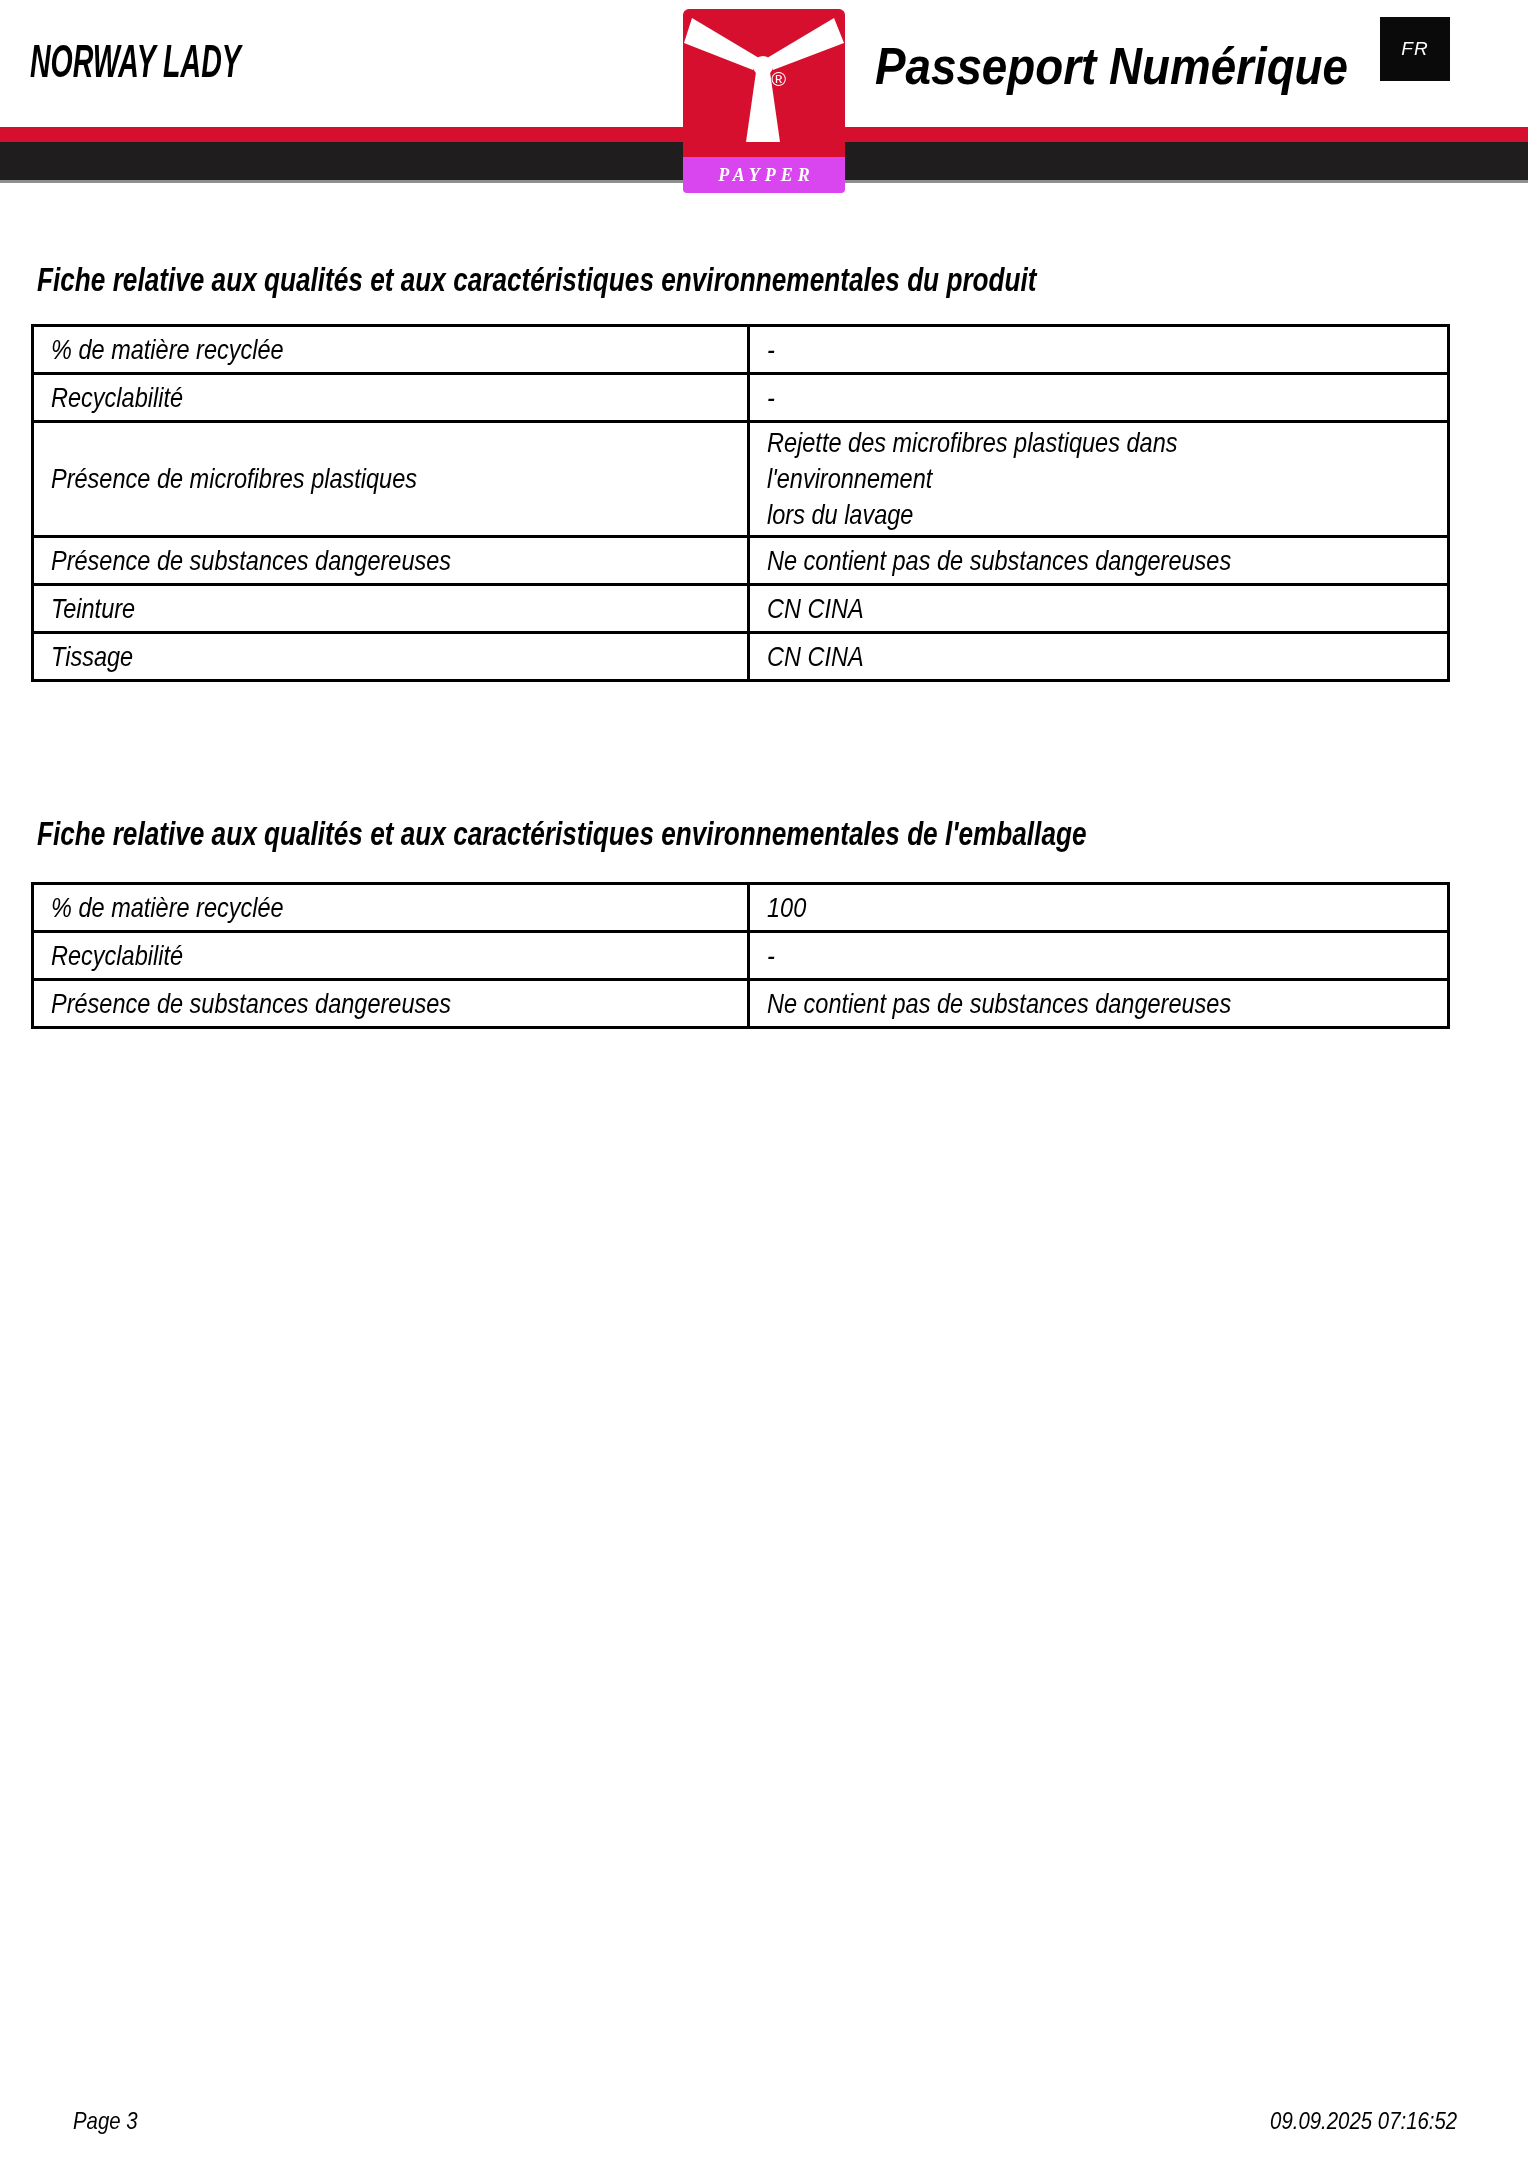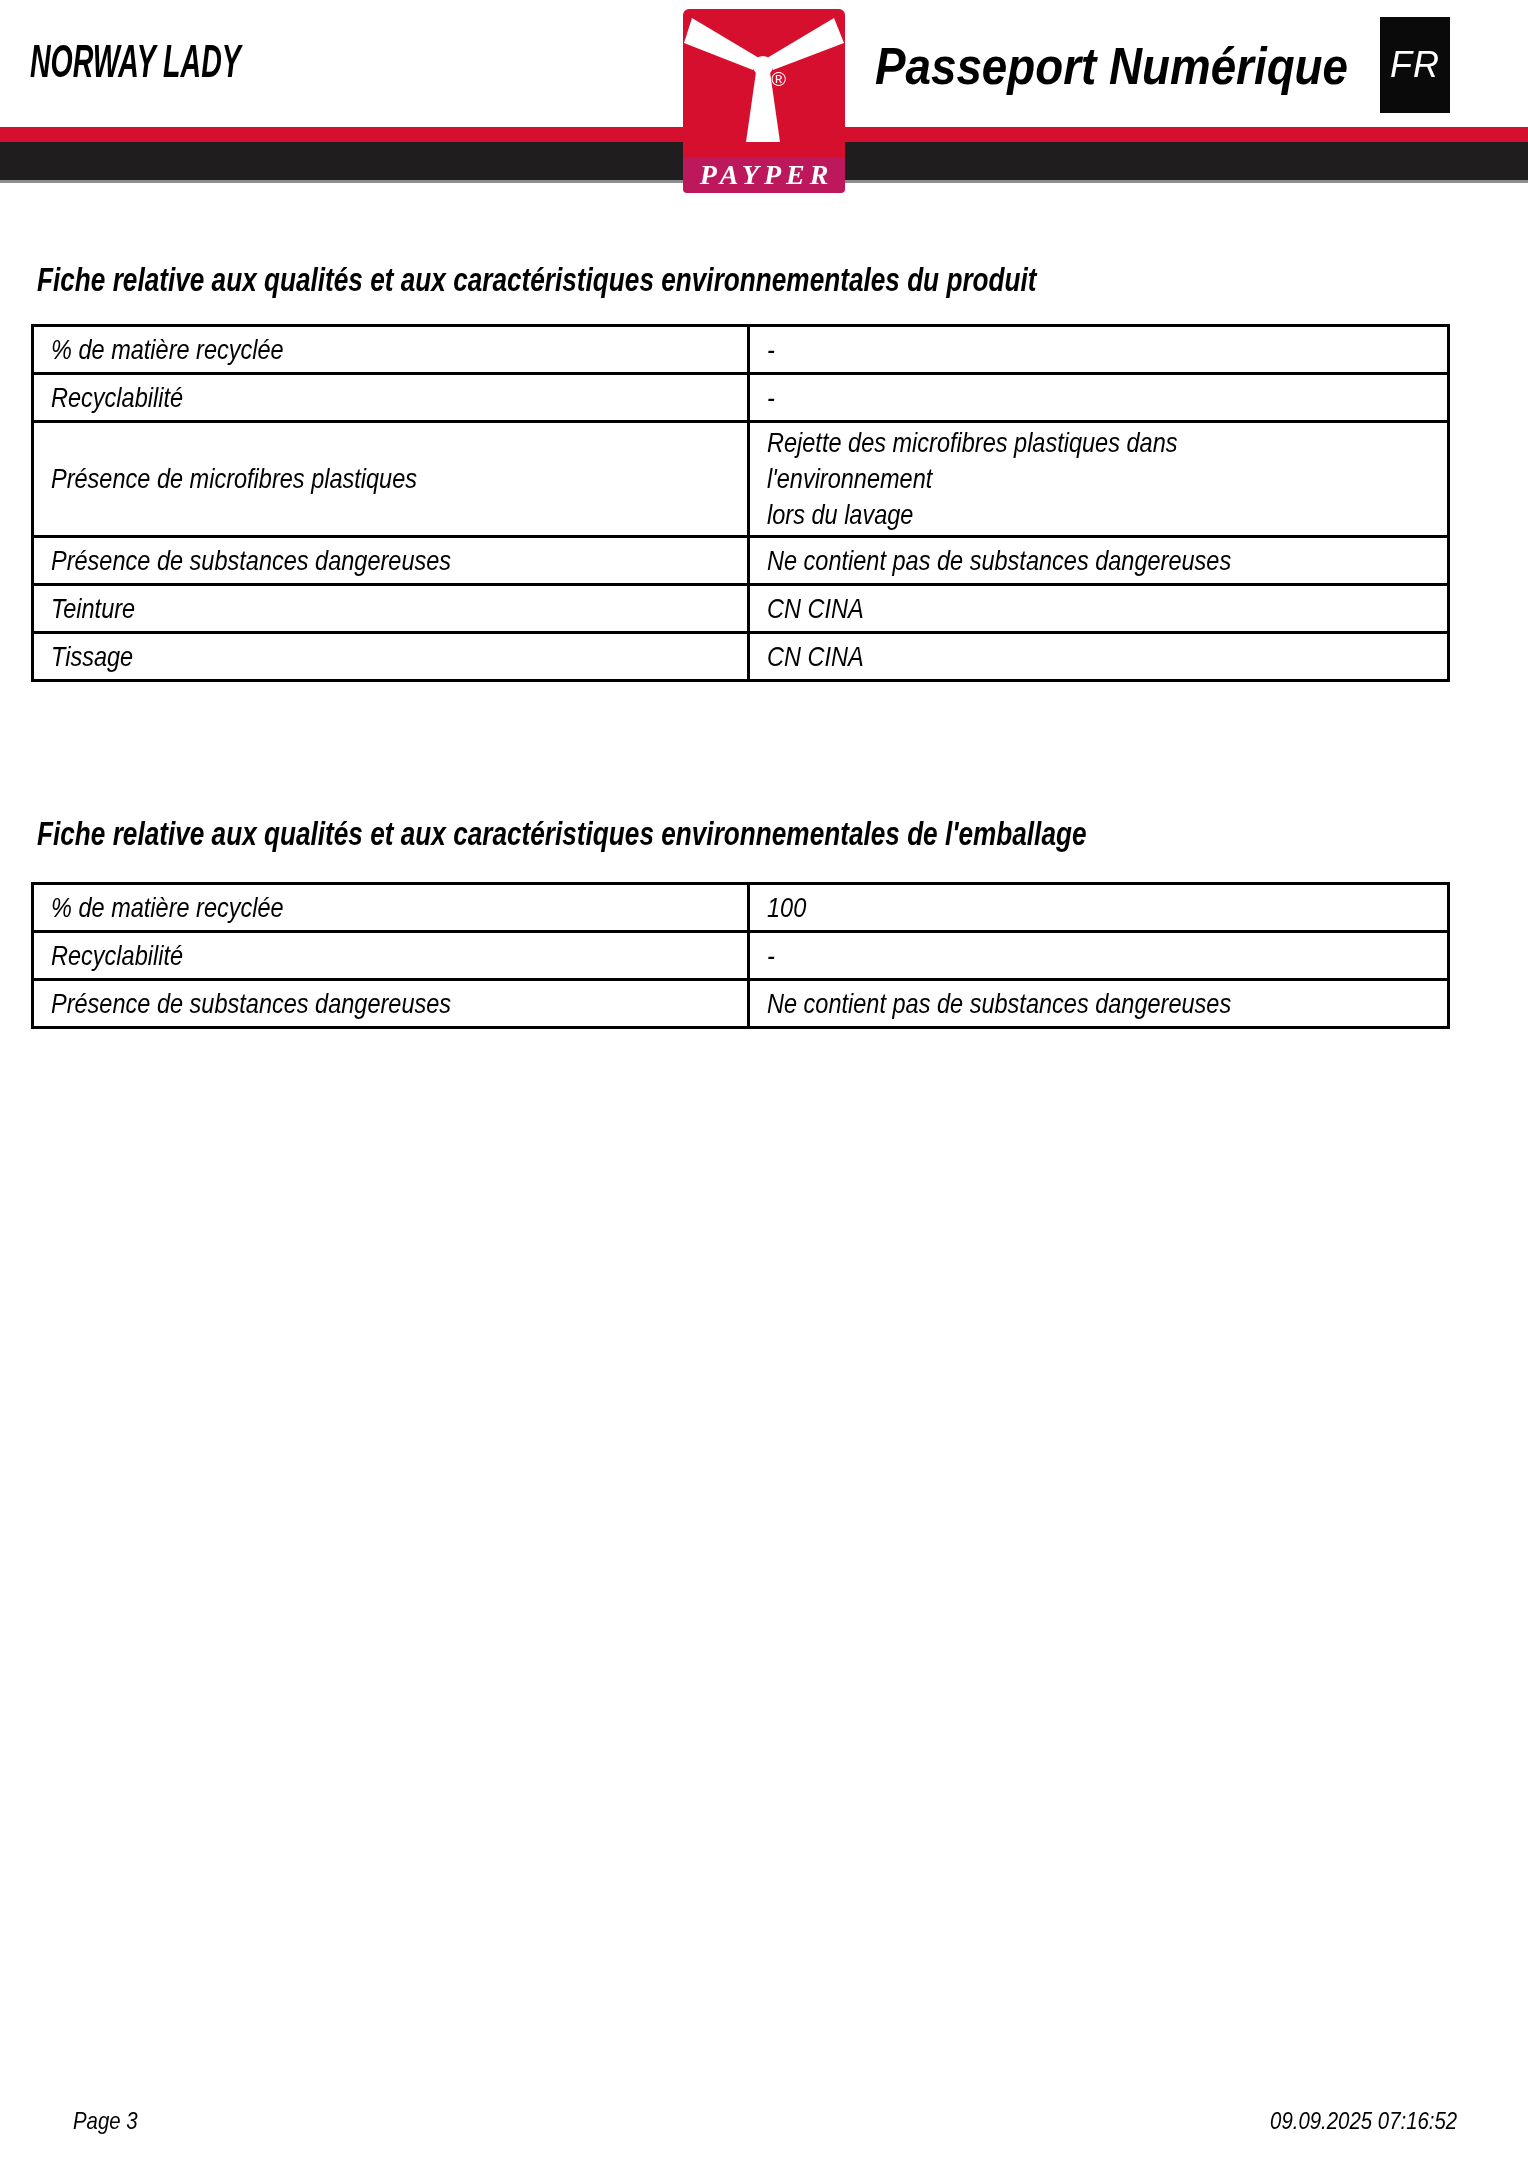--- a/index.html
+++ b/index.html
@@ -13,41 +13,41 @@
     position:absolute; left:30px; top:38px;
     font-size:46px; font-weight:bold; line-height:1; white-space:nowrap;
     transform:scaleX(0.62); transform-origin:0 0;
   }
   .doc-title {
     position:absolute; left:875px; top:40px;
     font-size:52px; font-weight:bold; line-height:1; white-space:nowrap;
     transform:scaleX(0.88); transform-origin:0 0;
   }
   .fr-badge {
-    position:absolute; left:1380px; top:17px; width:70px; height:96px;
+    position:absolute; left:1380px; top:17px; width:70px; height:64px;
     background:var(--badge-black,#0a0a0a); color:#fff;
     display:flex; align-items:center; justify-content:center;
-    font-size:36px; letter-spacing:1px;
+    font-size:19px; letter-spacing:1px;
   }
   .stripe-red  { position:absolute; left:0; top:127px; width:100%; height:15px; background:var(--brand-red,#d50f2d); }
   .stripe-black{ position:absolute; left:0; top:142px; width:100%; height:38px; background:var(--stripe-black,#1f1d1e); }
   .stripe-gray { position:absolute; left:0; top:180px; width:100%; height:3px;  background:#8e8e8e; }
 
   .logo { position:absolute; left:683px; top:9px; width:162px; z-index:5; }
   .logo-red {
     width:162px; height:148px; background:var(--brand-red,#d50f2d);
     border-radius:6px 6px 0 0; position:relative;
   }
   .logo-red svg { position:absolute; left:0; top:0; }
   .logo-bar {
-    width:162px; height:36px; background:#be185d; color:#fff;
+    width:162px; height:36px; background:#d946ef; color:#fff;
     border-radius:0 0 4px 4px;
     display:flex; align-items:center; justify-content:center;
     font-family:"Liberation Serif", serif; font-weight:bold;
-    font-size:28px; letter-spacing:5px; padding-left:5px;text-align:right;
+    font-size:18px; letter-spacing:5px; padding-left:5px;text-align:right;
   }
 
   
   .section-title {
     position:absolute; left:37px;
     font-size:34px; font-weight:bold; line-height:1; white-space:nowrap;
     transform:scaleX(0.77); transform-origin:0 0;
   }
   #product-title   { top:262px; }
   #packaging-title { top:816px; }

